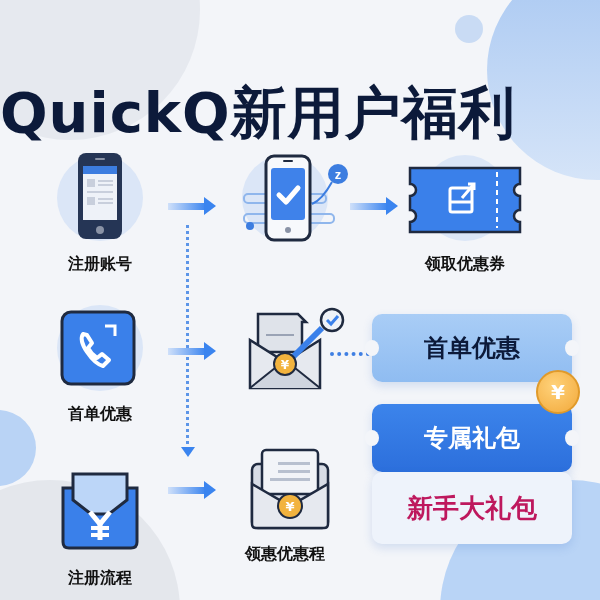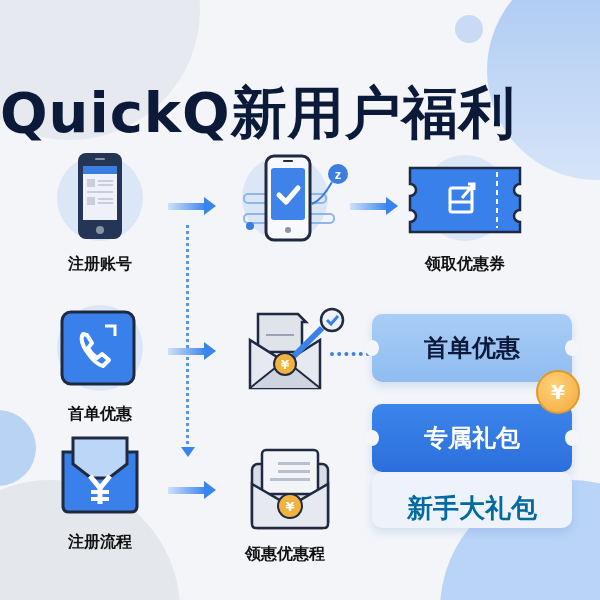--- a/index.html
+++ b/index.html
@@ -20,21 +20,21 @@
   .arrow .shaft { position: absolute; left: 0; top: 4px; height: 7px; width: 38px; background: linear-gradient(90deg,#cfe0fa,#3a84ef); }
   .arrow .head { position: absolute; left: 36px; top: -2px; width: 0; height: 0; border-top: 9px solid transparent; border-bottom: 9px solid transparent; border-left: 12px solid #3a84ef; }
   .vdots { position: absolute; left: 186px; top: 225px; width: 0; height: 225px; border-left: 3px dotted #5c95e8; }
   .vhead { position: absolute; left: 181px; top: 447px; border-left: 7px solid transparent; border-right: 7px solid transparent; border-top: 10px solid #3a84ef; }
   .hdots { position: absolute; left: 330px; top: 352px; width: 40px; border-top: 4px dotted #3f7fe3; }
   .coupon { position: absolute; left: 372px; width: 200px; height: 68px; border-radius: 10px; text-align: center; font-weight: bold; font-size: 24px; line-height: 68px; box-shadow: 0 4px 10px rgba(60,110,200,0.18); }
   .coupon::before, .coupon::after { content: ""; position: absolute; top: 26px; width: 14px; height: 16px; border-radius: 50%; background: #f3f5f9; }
   .coupon::before { left: -7px; } .coupon::after { right: -7px; }
   .c1 { top: 314px; background: linear-gradient(180deg,#a9cdf6,#8fbcf1); color: #0c1a3a; }
   .c2 { top: 404px; background: linear-gradient(180deg,#3c84eb,#2c6fdc); color: #fff; }
-  .c3 { top: 472px; height: 56px; line-height: 72px; background: #eef3fb; color: #0369a1; font-size: 26px; }
+  .c3 { top: 472px; height: 72px; line-height: 72px; background: #eef3fb; color: #be185d; font-size: 26px; }
   .c3::before, .c3::after { display: none; }
   .coin { position: absolute; left: 536px; top: 370px; width: 44px; height: 44px; border-radius: 50%; background: radial-gradient(circle at 40% 35%,#ffd27a,#f2a93b); border: 2px solid #e09a2a; color: #fff; font-weight: bold; font-size: 20px; text-align: center; line-height: 40px; }
 </style>
 </head>
 <body>
 
 <div class="bg bg-tl"></div>
 <div class="bg bg-tr"></div>
 <div class="bg bg-small"></div>
 <div class="bg bg-ml"></div>
@@ -138,21 +138,21 @@
       <path d="M20 88 L55 60 L90 88" fill="#cfd5df" stroke="#1f2a40" stroke-width="2"></path>
       <line x1="62" y1="58" x2="92" y2="28" stroke="#3a80ea" stroke-width="6"></line>
       <circle cx="102" cy="20" r="11" fill="#eef2f8" stroke="#1f2a40" stroke-width="2.5"></circle>
       <polyline points="97,20 101,24 108,16" fill="none" stroke="#3a80ea" stroke-width="3"></polyline>
       <circle cx="55" cy="64" r="11" fill="#f2b33e" stroke="#1f2a40" stroke-width="2"></circle>
       <text x="55" y="69" text-anchor="middle" font-size="12" font-weight="bold" fill="#fff">¥</text>
     </svg>
   </div>
 </div>
 
-<div class="node" style="left:25px;top:428px;">
+<div class="node" style="left:25px;top:464px;">
   <div class="icon-wrap">
     <svg width="110" height="100" viewBox="0 0 110 100" style="position:absolute;left:0;top:0">
       <path d="M18 24 L18 78 Q18 84 24 84 L86 84 Q92 84 92 78 L92 24 Z" fill="#3a80ea" stroke="#1f2a40" stroke-width="3"></path>
       <path d="M28 10 H82 V36 L64 50 H46 L28 36 Z" fill="#bcd6f8" stroke="#1f2a40" stroke-width="3"></path>
       <path d="M45 48 L55 60 L65 48" fill="none" stroke="#fff" stroke-width="5"></path>
       <line x1="55" y1="60" x2="55" y2="76" stroke="#fff" stroke-width="5"></line>
       <line x1="46" y1="64" x2="64" y2="64" stroke="#fff" stroke-width="4"></line>
       <line x1="46" y1="71" x2="64" y2="71" stroke="#fff" stroke-width="4"></line>
     </svg>
   </div>

